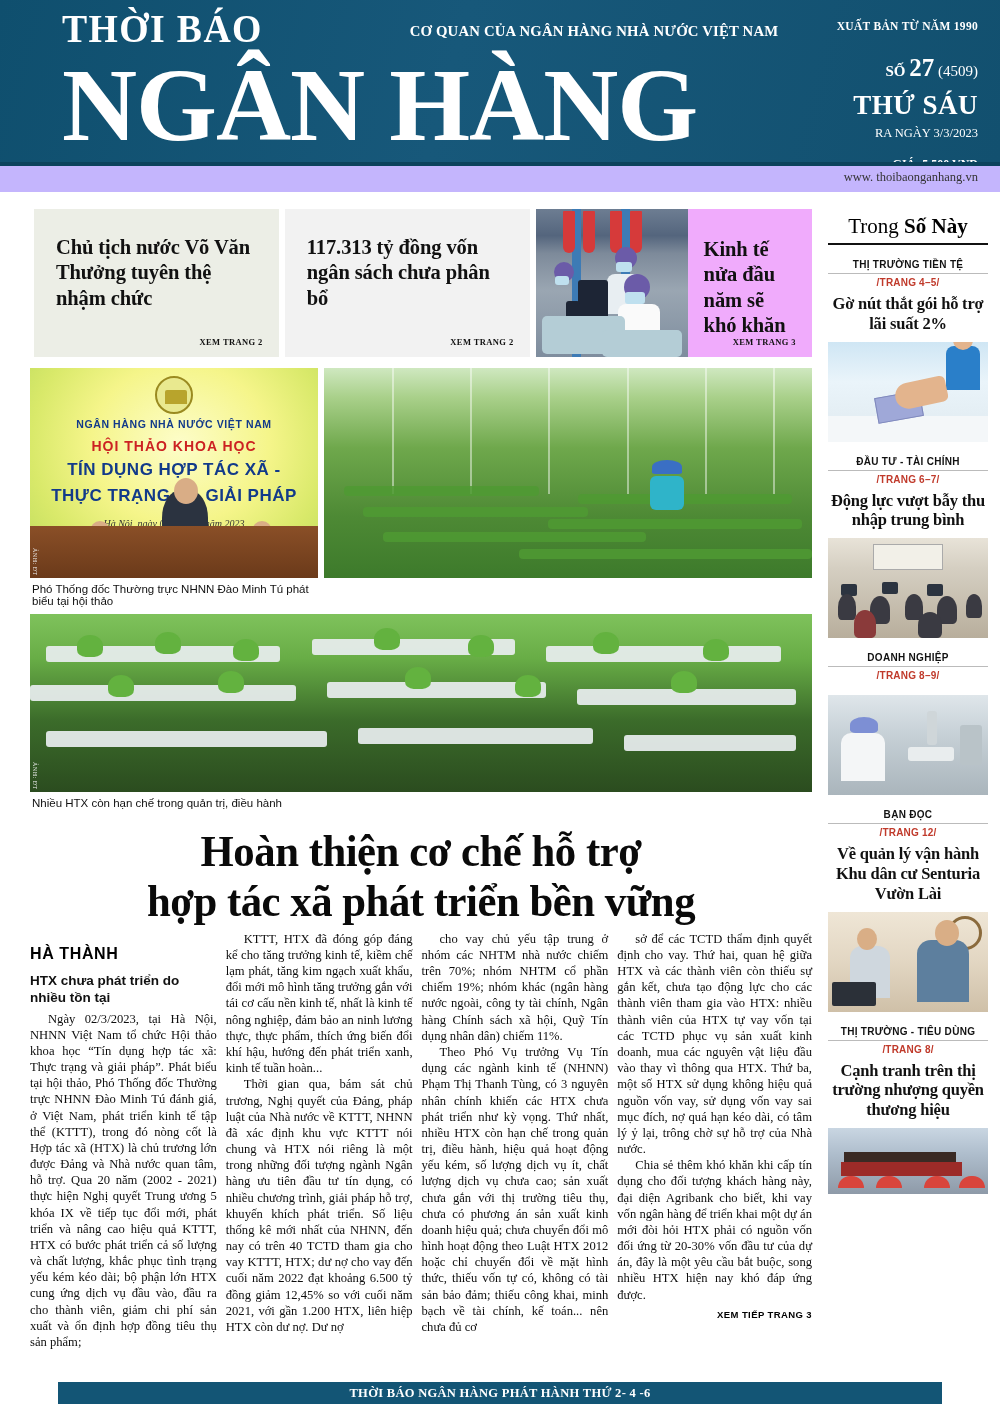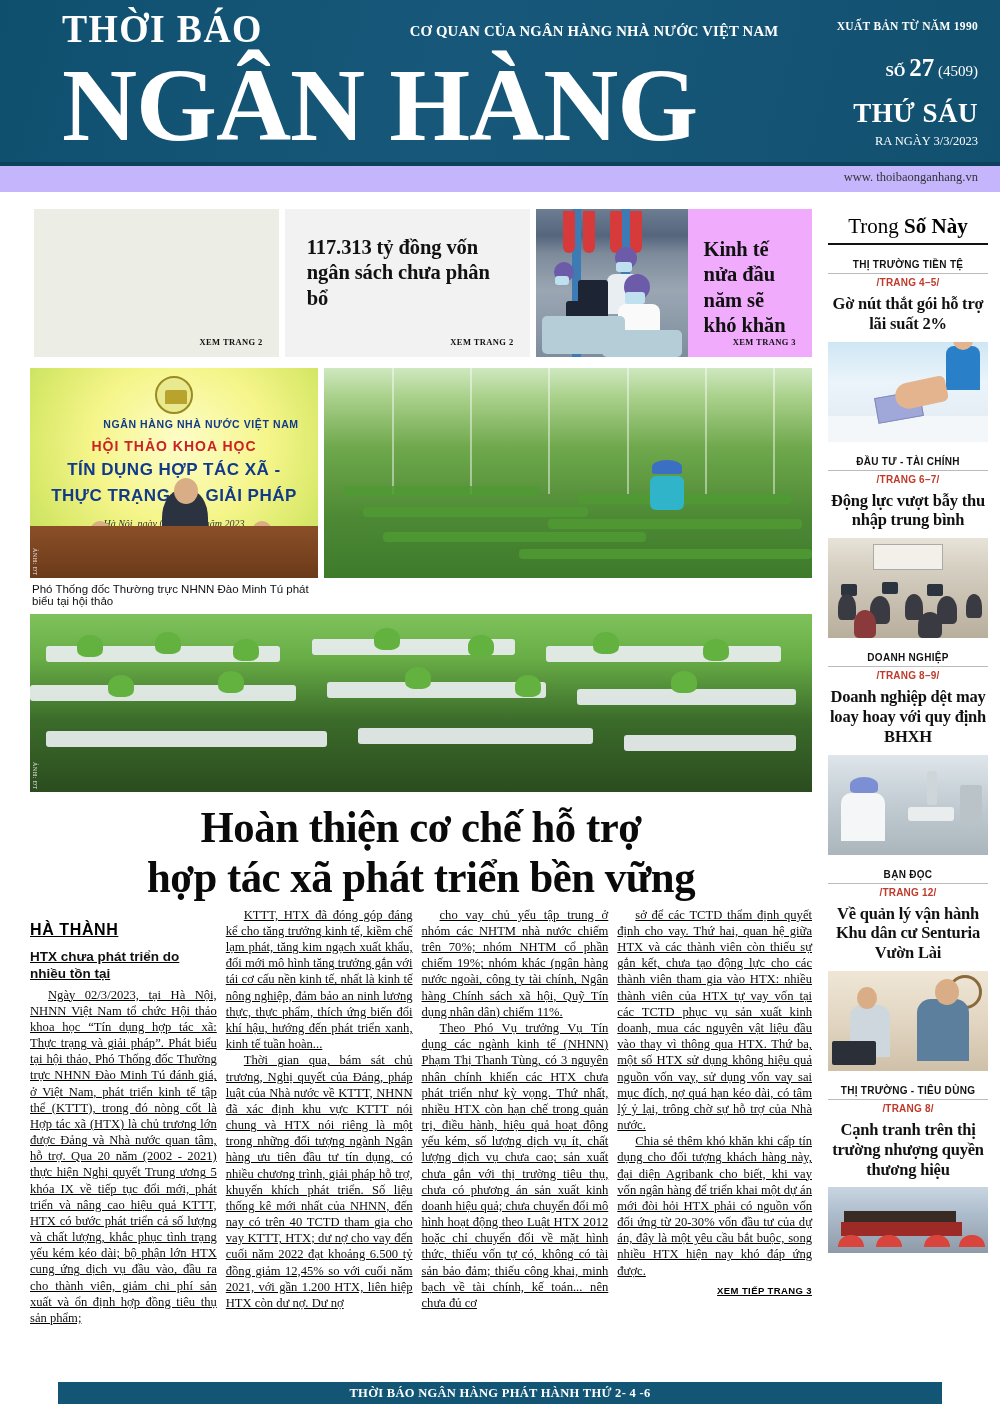--- a/index.html
+++ b/index.html
@@ -34,21 +34,21 @@
   .mh-sub {
     position:absolute; left:384px; top:22px; width:420px; text-align:center;
     color:#fff; font-size:15.5px; font-weight:bold; letter-spacing:0.2px;
     transform:scaleX(0.95); transform-origin:center;
   }
   .mh-right { position:absolute; right:22px; top:20px; width:210px; text-align:right; color:#fff; }
   .mh-since { font-size:11.5px; font-weight:bold; letter-spacing:0.3px; }
   .mh-issue { margin-top:22px; font-size:15px; font-weight:bold; }
   .mh-issue .num { font-size:25px; }
   .mh-issue .paren { font-size:15px; font-weight:normal; }
-  .mh-day { margin-top:16px; font-size:27px; font-weight:bold; letter-spacing:0.5px; }
+  .mh-day { margin-top:8px; font-size:27px; font-weight:bold; letter-spacing:0.5px; }
   .mh-date { margin-top:5px; font-size:12.5px; }
   .mh-price { margin-top:16px; font-size:12px; font-weight:bold; }
   .mh-rule { height:4px; background:#0c425c; }
   .urlbar { height:26px; position:relative; background:#c4b5fd; }
   .urlbar .url {
     position:absolute; right:22px; top:4px;
     font-size:12.5px; color:#333;
   }
 
   
@@ -88,21 +88,21 @@
 
   
   .conf { height:210px; background:#f3f39a;
     background: radial-gradient(ellipse at 52% 36%, #fdfdc9 0%, #f5f58a 42%, #d9e96a 70%, #b8d95a 100%);
     position:relative; }
   .conf .seal { position:absolute; left:50%; transform:translateX(-50%); top:8px; width:38px; height:38px;
     border-radius:50%; border:2px solid #9a8a20; background:#e9e98f; }
   .conf .seal:after { content:""; position:absolute; left:8px; top:12px; width:22px; height:14px;
     background:#b8a42c; border-radius:2px 2px 0 0; }
   .conf .l1 { position:absolute; top:50px; width:100%; text-align:center; color:#123a8a;
-     font-weight:bold; font-size:10.5px; letter-spacing:0.6px; font-family:"Liberation Sans",sans-serif;margin-left:27px;}
+     font-weight:bold; font-size:10.5px; letter-spacing:0.6px; font-family:"Liberation Sans",sans-serif;}
   .conf .l2 { position:absolute; top:70px; width:100%; text-align:center; color:#cc2222;
      font-weight:bold; font-size:14px; letter-spacing:1px; font-family:"Liberation Sans",sans-serif;}
   .conf .l3 { position:absolute; top:92px; width:100%; text-align:center; color:#123a8a;
      font-weight:bold; font-size:17px; letter-spacing:0.5px; font-family:"Liberation Sans",sans-serif;}
   .conf .l4 { position:absolute; top:118px; width:100%; text-align:center; color:#123a8a;
      font-weight:bold; font-size:17px; letter-spacing:0.5px; font-family:"Liberation Sans",sans-serif;}
   .conf .l5 { position:absolute; top:150px; width:100%; text-align:center; color:#333;
      font-size:10px; font-style:italic; }
   .conf .desk { position:absolute; left:0; right:0; bottom:0; height:52px;
      background:linear-gradient(180deg,#8a4f27,#6b3a1a); }
@@ -135,21 +135,21 @@
     text-align:center; padding:10px 0 4px;
     font-family:"Liberation Serif", serif; font-weight:bold;
     font-size:45px; line-height:1.12; color:#0a0a0a; letter-spacing:-0.5px;
     transform: scaleX(0.95); transform-origin:center;
   }
 
   
   .byline { font-family:"Liberation Sans", sans-serif; font-weight:bold; font-size:16px;
     letter-spacing:0.6px; padding:14px 0 10px; }
   .cols { display:flex; gap:9px; margin-top:0px; }
-  .col { width:188px;text-decoration:underline; }
+  .col { width:188px; }
   .col.wide { width:196px; }
   .subhead { font-family:"Liberation Sans", sans-serif; font-weight:bold; font-size:13.5px;
     line-height:1.25; color:#111; margin-bottom:4px; }
   .col p { font-family:"Liberation Serif", serif; font-size:12.6px; line-height:1.285;
     text-align:justify; text-indent:18px; color:#0d0d0d; hyphens:none; }
   .contin { text-align:right; font-family:"Liberation Sans", sans-serif; font-weight:bold;
     font-size:9.5px; letter-spacing:0.4px; padding-top:6px; }
 
   
   .sidebar { position:absolute; left:828px; top:214px; width:160px; }
@@ -226,20 +226,21 @@
     </div>
   </div>
   <div class="mh-rule"></div>
   <div class="urlbar">
     <div class="url">www. thoibaonganhang.vn</div>
   </div>
 
   <div class="teasers">
 
     <div class="tz a">
+      <div class="tt">Chủ tịch nước Võ Văn Thưởng tuyên thệ nhậm chức</div>
       <div class="tp">XEM TRANG 2</div>
     </div>
 
     <div class="tz b">
       <div class="tt">117.313 tỷ đồng vốn ngân sách chưa phân bổ</div>
       <div class="tp">XEM TRANG 2</div>
     </div>
 
     <div class="tz photo">
       <div class="tz-img imgbox">
@@ -334,20 +335,21 @@
       <div class="lf" style="left:56%;top:12%"></div>
         <div class="lf" style="left:72%;top:10%"></div>
       <div class="lf" style="left:86%;top:14%"></div>
         <div class="lf" style="left:10%;top:34%"></div>
       <div class="lf" style="left:24%;top:32%"></div>
         <div class="lf" style="left:48%;top:30%"></div>
       <div class="lf" style="left:62%;top:34%"></div>
         <div class="lf" style="left:82%;top:32%"></div>
       <div class="credit">ẢNH: ĐT</div>
     </div>
+    <div class="caption">Nhiều HTX còn hạn chế trong quản trị, điều hành</div>
 
     <div class="headline">
       <div>Hoàn thiện cơ chế hỗ trợ</div>
       <div>hợp tác xã phát triển bền vững</div>
     </div>
 
     <div class="cols">
       <div class="col">
         <div class="byline">HÀ THÀNH</div>
         <div class="subhead">HTX chưa phát triển do nhiều tồn tại</div>
@@ -402,21 +404,20 @@
         <div class="p" style="left:68%;top:58%;width:20px;height:28px"></div>
         <div class="p" style="left:86%;top:56%;width:16px;height:24px"></div>
         <div class="p" style="left:16%;top:72%;width:22px;height:28px;background:#8a3a3a"></div>
         <div class="p" style="left:56%;top:74%;width:24px;height:26px"></div>
       </div>
     </div>
 
     <div class="sb-item">
       <div class="sb-cat">DOANH NGHIỆP</div>
       <div class="sb-page">/TRANG 8–9/</div>
-      <div class="sb-head">Doanh nghiệp dệt may loay hoay với quy định BHXH</div>
       <div class="sb-img img-sew">
         <div class="cap" style="left:14%;top:22%;width:28px;height:16px"></div>
         <div class="w" style="left:8%;top:38%;width:44px;height:48px"></div>
         <div class="m" style="left:50%;top:52%;width:46px;height:14px"></div>
         <div class="m" style="left:62%;top:16%;width:10px;height:34px;background:#cfd6d9"></div>
         <div class="m" style="right:4%;top:30%;width:22px;height:40px;background:#b9c3c8"></div>
       </div>
     </div>
 
     <div class="sb-item">

